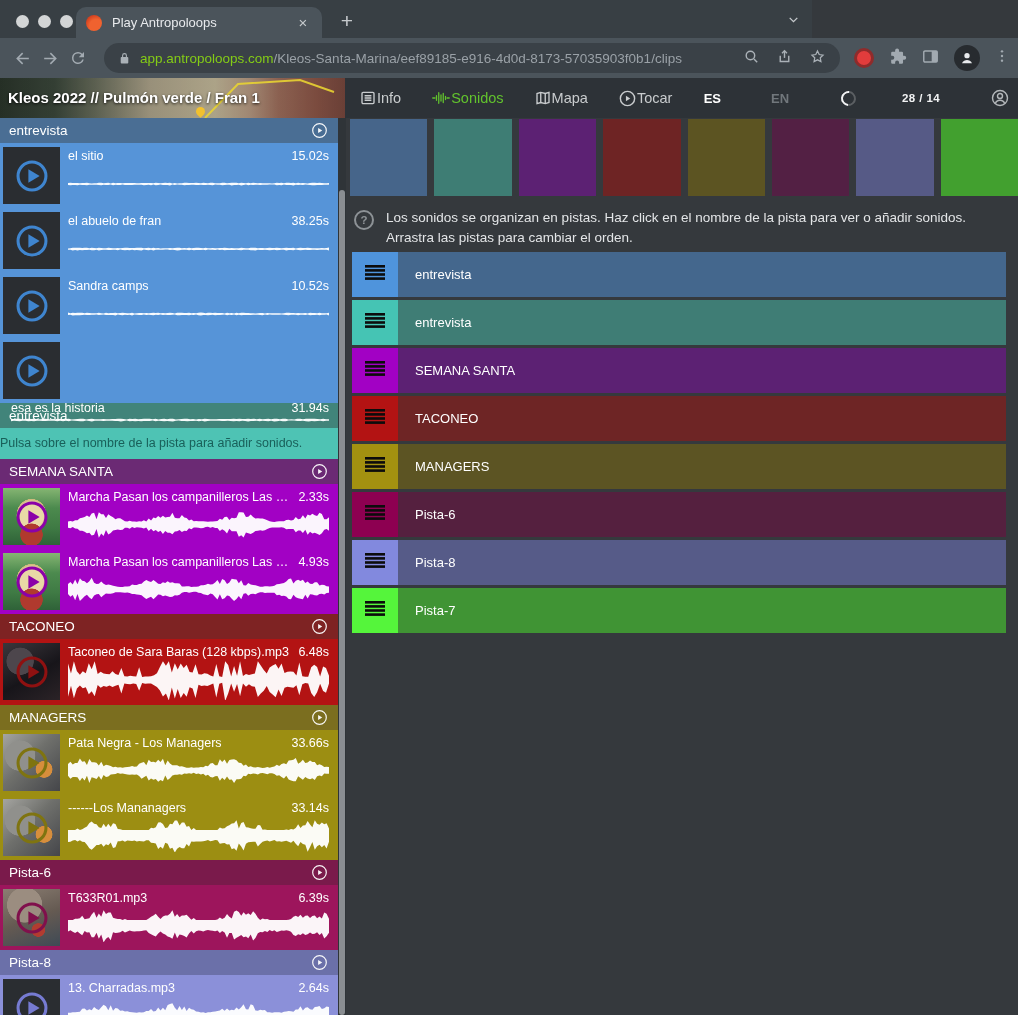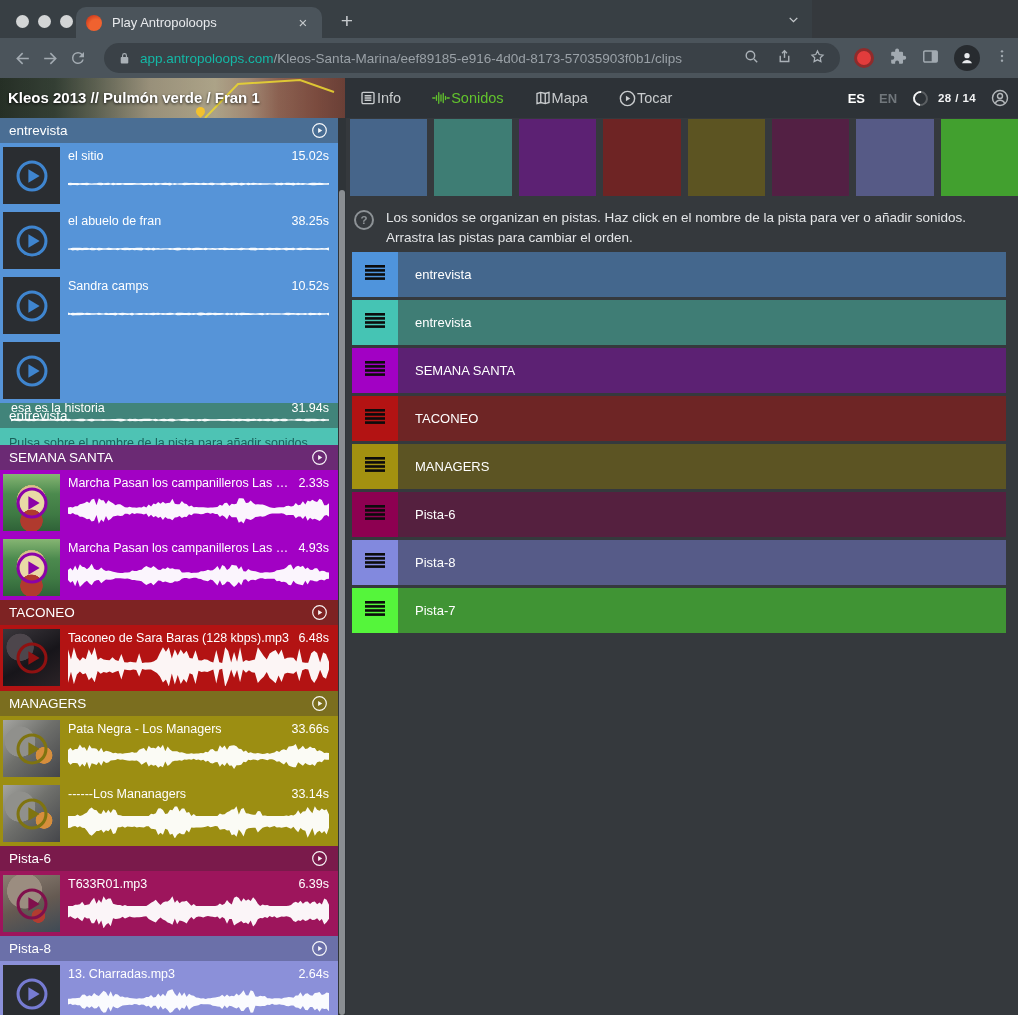--- a/index.html
+++ b/index.html
@@ -21,41 +21,41 @@
   .tab-close{color:#c6cacd;font-size:15px;width:18px;text-align:center;cursor:default;}
   .newtab{position:absolute;left:334px;top:8px;color:#c6cacd;font-size:21px;font-weight:300;width:26px;height:26px;
        text-align:center;line-height:25px;}
   .strip-chevron{position:absolute;right:12px;top:12px;color:#c6cacd;}
   .toolbar{position:absolute;left:0;top:38px;width:1018px;height:40px;background:#4b545b;display:flex;align-items:center;}
   .tool-ic{color:#a2aab1;display:inline-flex;align-items:center;justify-content:center;width:28px;height:28px;flex:0 0 auto;}
   .toolbar .back{margin-left:8px}
   .urlbar{height:30px;background:#3a4147;border-radius:15px;flex:0 0 auto;width:736px;margin-left:12px;
        display:flex;align-items:center;padding:0 14px;box-sizing:border-box;color:#e8eaed;}
   .urlbar .lock{color:#aab1b7;margin-right:9px;display:inline-flex;}
-  .url-domain{font-size:13.5px;color:#14b8a6;white-space:nowrap;}
+  .url-domain{font-size:13.5px;color:#84cc16;white-space:nowrap;}
   .url-path{font-size:13.5px;color:#9aa1a7;white-space:nowrap;overflow:hidden;text-overflow:clip;flex:1;}
   .url-actions{display:flex;gap:16px;margin-left:8px;color:#aab1b7;}
   .right-cluster{display:flex;align-items:center;gap:14px;margin-left:14px;color:#a2aab1;}
   .rec-dot{width:14px;height:14px;border-radius:50%;background:#e23c3c;border:3px solid #8f2b2b;box-sizing:content-box;}
   .avatar{width:26px;height:26px;border-radius:50%;background:#272b2f;display:flex;align-items:center;justify-content:center;color:#e8eaed;}
   
   .app-header{position:absolute;left:0;top:78px;width:1018px;height:40px;background:#2d3237;display:flex;align-items:center;}
   .photo-strip{position:relative;width:345px;height:40px;flex:0 0 auto;overflow:hidden;
     background:
       linear-gradient(rgba(0,0,0,.15),rgba(0,0,0,.15)),
       linear-gradient(90deg,#2c372c 0px,#3d4a3d 55px,#6b705e 95px,#b3a98f 150px,#cabf9f 215px,#bc9e86 250px,#a3725f 278px,#91594a 315px,#7c4a40 345px);}
   .photo-outline{position:absolute;left:0;top:0;}
   .map-pin{position:absolute;left:196px;bottom:2px;width:9px;height:9px;border-radius:50% 50% 50% 0;
       transform:rotate(-45deg);background:#f2c12e;}
   .breadcrumb{position:absolute;left:8px;top:0;line-height:40px;color:#fff;font-size:15px;font-weight:600;
       text-shadow:0 1px 3px rgba(0,0,0,.85);white-space:nowrap;}
   .app-nav{display:flex;align-items:center;gap:30px;margin-left:14px;}
   .nav-item{display:flex;align-items:center;color:#c9ccce;font-size:14.5px;}
   .nav-item svg{flex:0 0 auto;}
-  .hdr-right{margin-left:auto;display:flex;align-items:center;margin-right:8px;}
+  .hdr-right{margin-left:auto;display:flex;align-items:center;margin-right:8px;gap:36px;}
   .lang{font-size:13px;font-weight:700;color:#fff;margin-left:14px;}
   .lang.off{color:#71777c;}
   .loader{width:15px;height:15px;border-radius:50%;margin-left:16px;
       border:2.5px solid rgba(255,255,255,.22);border-top-color:#f2f3f4;border-left-color:#f2f3f4;
       transform:rotate(-40deg);box-sizing:border-box;}
   .counter{color:#f2f3f4;font-size:11.5px;font-weight:600;margin-left:10px;letter-spacing:.4px;}
   .account{margin-left:14px;color:#b3b7ba;display:inline-flex;}
   
   .sidebar{position:absolute;left:0;top:118px;width:338px;bottom:0;overflow:hidden;background:#2f3438;}
   .scroll-strip{position:absolute;left:338px;top:118px;width:8px;bottom:0;background:#2f3438;}
@@ -68,21 +68,21 @@
   .thumb{width:57px;height:57px;flex:0 0 auto;position:relative;}
   .play-badge{position:absolute;left:50%;top:50%;transform:translate(-50%,-50%);display:inline-flex;}
   .clip-body{flex:1;margin-left:8px;display:flex;flex-direction:column;min-width:0;}
   .clip-top{display:flex;justify-content:space-between;align-items:baseline;gap:8px;margin-top:2px;}
   .clip-name{color:#fff;font-size:12.5px;white-space:nowrap;overflow:hidden;text-overflow:ellipsis;}
   .clip-dur{color:#fff;font-size:12.5px;flex:0 0 auto;}
   .wave-box{flex:1;display:flex;align-items:center;min-height:0;}
   svg.wave{width:100%;display:block;}
   svg.wave.thin{height:10px;} svg.wave.medium{height:27px;}
   svg.wave.spiky{height:40px;} svg.wave.chunky{height:33px;}
-  .hint-row{height:17px;line-height:30px;font-size:12.5px;padding-left:9px;white-space:nowrap;overflow:hidden;}
+  .hint-row{height:31px;line-height:30px;font-size:12.5px;white-space:nowrap;overflow:hidden;}
   .thumb--dark{background:#2a2d31;}
   .thumb--guadalupe{background:
       radial-gradient(circle at 50% 82%,#b03a2e 0 20%,transparent 21%),
       radial-gradient(ellipse 42% 46% at 50% 48%,#e9d9a6 0 50%,#cdb77a 62%,transparent 63%),
       linear-gradient(180deg,#86b573 0%,#4c8a4e 35%,#3f7a44 70%,#2f6238 100%);}
   .thumb--stage{background:
       radial-gradient(circle at 30% 32%,#4d464c 0 24%,transparent 25%),
       linear-gradient(150deg,#3b373c,#17151a 55%,#2b2327);}
   .thumb--band{background:
       radial-gradient(circle at 72% 62%,#d78e3c 0 15%,transparent 16%),
@@ -201,21 +201,21 @@
     </span>
   </span>
 </div>
 
 <div class="app-header">
   <div class="photo-strip">
     <svg class="photo-outline" width="345" height="40">
       <polyline points="205,40 238,6 300,2 334,14" fill="none" stroke="#e8d332" stroke-width="2" opacity=".9"></polyline>
     </svg>
     <span class="map-pin"></span>
-    <span class="breadcrumb">Kleos 2013  //  Pulmón verde / Fran 1</span>
+    <span class="breadcrumb">Kleos 2022  //  Pulmón verde / Fran 1</span>
   </div>
   <div class="app-nav">
     <span class="nav-item">
       <span style="display:inline-flex">
         <svg width="18" height="18" viewBox="0 0 24 24" fill="none" stroke="currentColor" stroke-width="1.8">
             <rect x="4" y="4.5" width="16" height="15" rx="1.5"></rect>
             <path d="M7.5 9h9M7.5 12h9M7.5 15h9"></path>
           </svg>
       </span>
       <span>Info</span>

